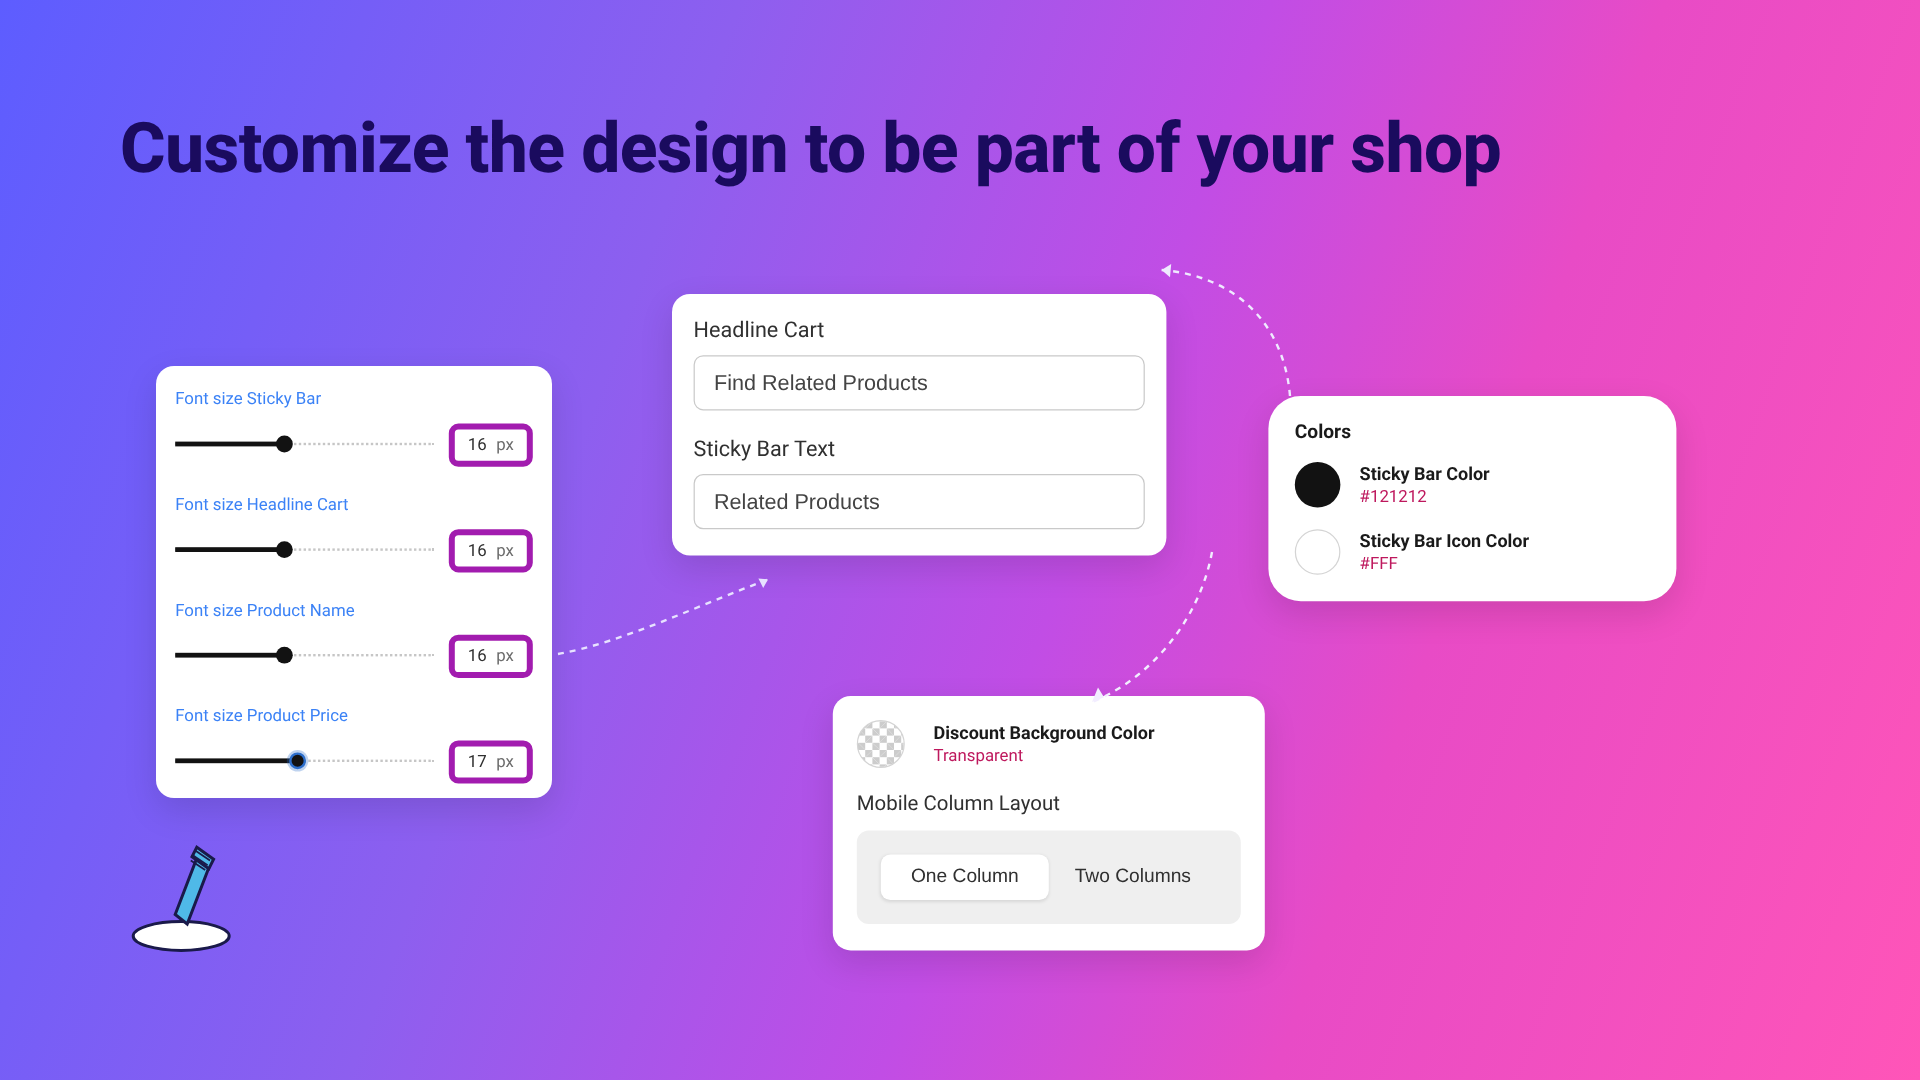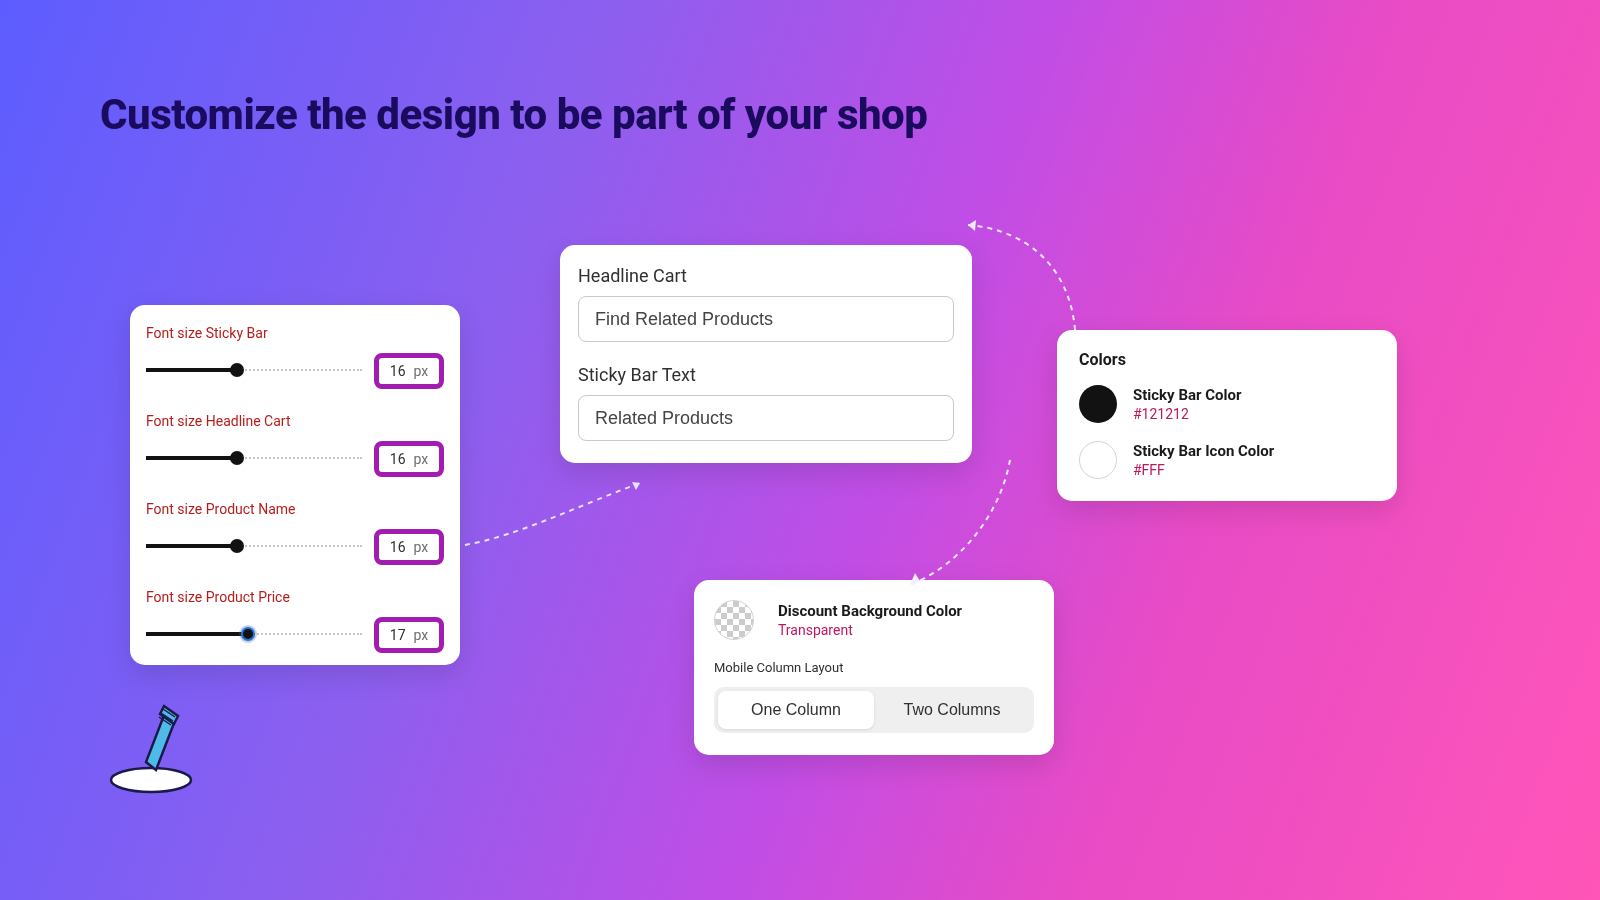--- a/index.html
+++ b/index.html
@@ -4,31 +4,31 @@
 <style>
   * { box-sizing: border-box; margin: 0; padding: 0; }
   body {
     width: 1600px; height: 900px;
     background: linear-gradient(110deg, #5d5dff 0%, #8d5fef 32%, #c14de5 55%, #e84bc6 72%, #ff55b8 100%);
     font-family: -apple-system, BlinkMacSystemFont, "Segoe UI", Roboto, Helvetica, Arial, sans-serif;
     position: relative; overflow: hidden;
   }
   .page-title {
     position: absolute; left: 100px; top: 90px;
-    font-size: 42px; font-weight: 800; color: #1a0b5e;
+    font-size: 58px; font-weight: 800; color: #1a0b5e;
     letter-spacing: -0.5px;
   }
   .card {
     position: absolute; background: #fff; border-radius: 15px;
     box-shadow: 0 10px 28px rgba(0,0,0,0.12);
   }
 
   
   .font-panel { left: 130px; top: 305px; width: 330px; padding: 20px 16px 12px 16px; }
-  .font-row-label { font-size: 14px; color: #b91c1c; margin-bottom: 12px; }
+  .font-row-label { font-size: 14px; color: #3b82f6; margin-bottom: 12px; }
   .slider-line { display:flex; align-items:center; gap:12px; margin-bottom: 24px; }
   .font-row:last-child .slider-line { margin-bottom: 0; }
   .slider-track {
     position: relative; flex: 1; height: 4px;
     border-top: 2px dotted #c6c6c6;
   }
   .slider-fill { position:absolute; left:0; top:-3px; height:4px; background:#121212; }
   .slider-knob {
     position:absolute; top:-8px; width:14px; height:14px; border-radius:50%;
     background:#121212; transform: translateX(-50%);
@@ -44,21 +44,21 @@
   
   .text-panel { left: 560px; top: 245px; width: 412px; padding: 20px 18px 22px 18px; }
   .text-panel .field-label { font-size:18px; color:#303030; margin-bottom:10px; }
   .text-panel input {
     width:100%; height:46px; border:1px solid #c9c9c9; border-radius:8px;
     padding:0 16px; font-size:18px; color:#444;
   }
   .text-panel .field + .field { margin-top:22px; }
 
   
-  .colors-panel { left: 1057px; top: 330px; width: 340px; padding: 20px 28px 22px 22px; }
+  .colors-panel { left: 1057px; top: 330px; width: 340px; padding: 20px 28px 22px 22px; border-radius: 27px; }
   .colors-title { font-size:16px; font-weight:700; color:#1a1a1a; margin-bottom:16px; }
   .color-row { display:flex; align-items:center; gap:16px; margin-bottom:18px; }
   .color-row:last-child { margin-bottom:0; }
   .swatch { width:38px; height:38px; border-radius:50%; }
   .swatch.dark { background:#121212; }
   .swatch.white { background:#fff; border:1px solid #d4d4d4; }
   .swatch.transparent {
     border:1px solid #d4d4d4;
     background-image:
       linear-gradient(45deg,#ccc 25%,transparent 25%),
@@ -68,23 +68,23 @@
     background-size:12px 12px;
     background-position:0 0,0 6px,6px -6px,-6px 0;
   }
   .color-text .name { font-size:15px; font-weight:700; color:#1a1a1a; }
   .color-text .hex  { font-size:14px; color:#be185d; margin-top:2px; }
 
   
   .layout-panel { left: 694px; top: 580px; width: 360px; padding: 20px 20px 22px 20px; }
   .layout-color-row { display:flex; align-items:center; gap:24px; margin-bottom:20px; }
   .layout-panel .swatch { width:40px; height:40px; }
-  .layout-label { font-size:13px; color:#303030; margin-bottom:12px; }
+  .layout-label { font-size:17px; color:#303030; margin-bottom:12px; }
   .segmented {
-    display:flex; background:#efefef; border-radius:10px; padding:4px; gap:0;
+    display:flex; background:#efefef; border-radius:10px; padding:20px; gap:0;
   }
   .segmented-btn {
     flex:1; text-align:center; padding:10px 0; font-size:16px; color:#303030;
     border-radius:8px; background:transparent; border:none; cursor:pointer;
   }
   .segmented-btn.active { background:#fff; box-shadow:0 1px 3px rgba(0,0,0,0.1); }
 
   
   .arrow { position:absolute; pointer-events:none; }
 

